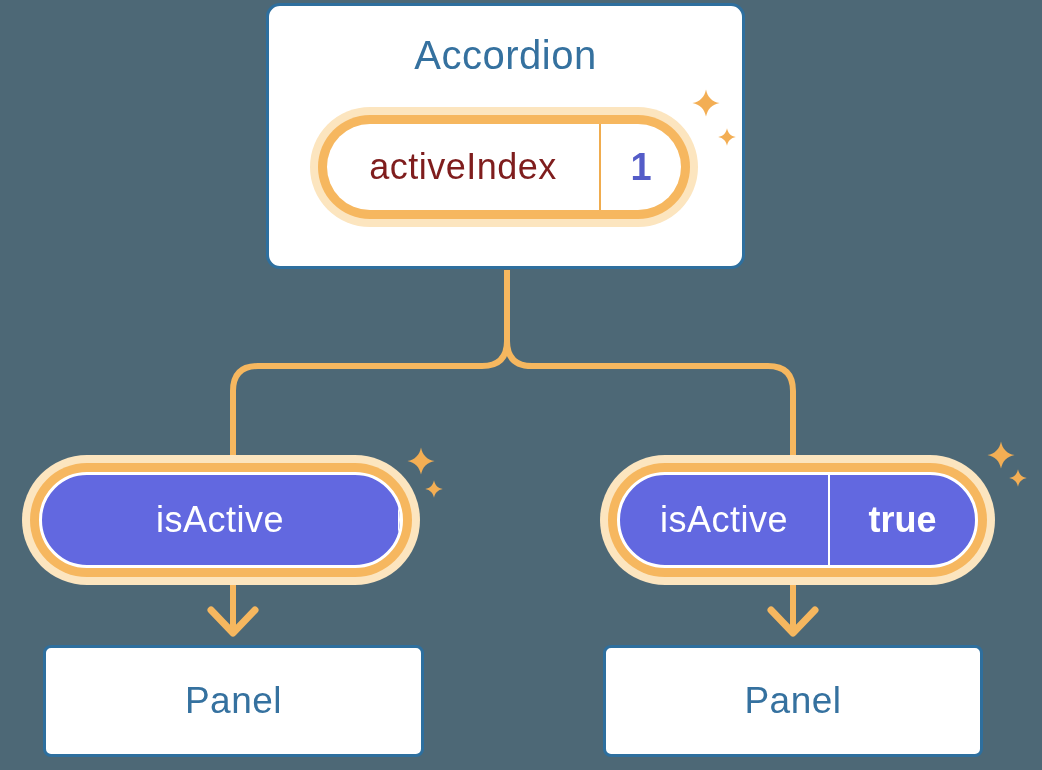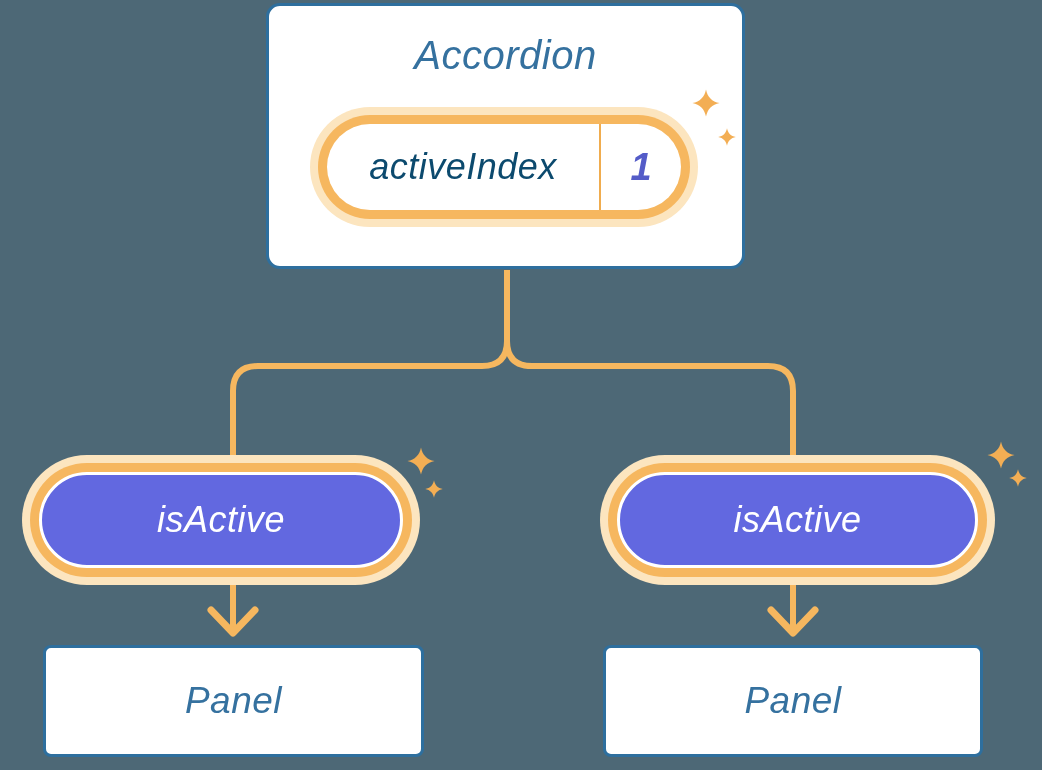--- a/index.html
+++ b/index.html
@@ -5,21 +5,20 @@
   html, body { margin: 0; padding: 0; }
   body {
     width: 1042px; height: 770px;
     font-family: "Liberation Sans", sans-serif;
     overflow: hidden;
   }
   .canvas {
     position: relative;
     width: 1042px; height: 770px;
     background: #4d6876;
-    font-style: italic;
   }
 
   
   .node-box {
     position: absolute;
     background: #ffffff;
     border: 3px solid #2e6f9e;
     border-radius: 14px;
     box-sizing: border-box;
     z-index: 1;
@@ -62,33 +61,32 @@
     border-radius: 999px;
     display: flex;
     align-items: stretch;
     overflow: hidden;
     box-sizing: border-box;
   }
   .pill-body.white-body { background: #ffffff; }
   .pill-body.purple-body {
     background: #6268e0;
     border: 3px solid #ffffff;
-    flex-direction: column;
   }
   .pill-cell {
     display: flex;
     align-items: center;
     justify-content: center;
     font-size: 36px;
   }
   .pill-cell.grow { flex: 1; }
   .divider { width: 2px; }
   .divider.orange { background: #f0ac4e; }
   .divider.white { background: #ffffff; }
-  .state-label { color: #0c4a6e; letter-spacing: 0.5px; }
+  .state-label { color: #7f1d1d; letter-spacing: 0.5px; }
   .state-value { color: #545cc8; font-weight: 700; font-size: 38px; }
   .prop-label { color: #ffffff; letter-spacing: 0.5px; }
   .prop-value { color: #ffffff; font-weight: 700; }
 
   
   svg.connectors {
     position: absolute;
     left: 0; top: 0;
     z-index: 2;
     pointer-events: none;
@@ -128,20 +126,21 @@
         <div class="divider white"></div>
       </div>
     </div>
   </div>
 
   <div class="pill-halo" style="left:600px; top:455px; width:395px; height:130px;">
     <div class="pill-orange">
       <div class="pill-body purple-body">
         <div class="pill-cell grow prop-label">isActive</div>
         <div class="divider white"></div>
+        <div class="pill-cell prop-value" style="width:145px;">true</div>
       </div>
     </div>
   </div>
 
   <div class="node-box panel-box" style="left:43px; top:645px; width:381px; height:112px;">
     <div class="node-title">Panel</div>
   </div>
   <div class="node-box panel-box" style="left:603px; top:645px; width:380px; height:112px;">
     <div class="node-title">Panel</div>
   </div>

